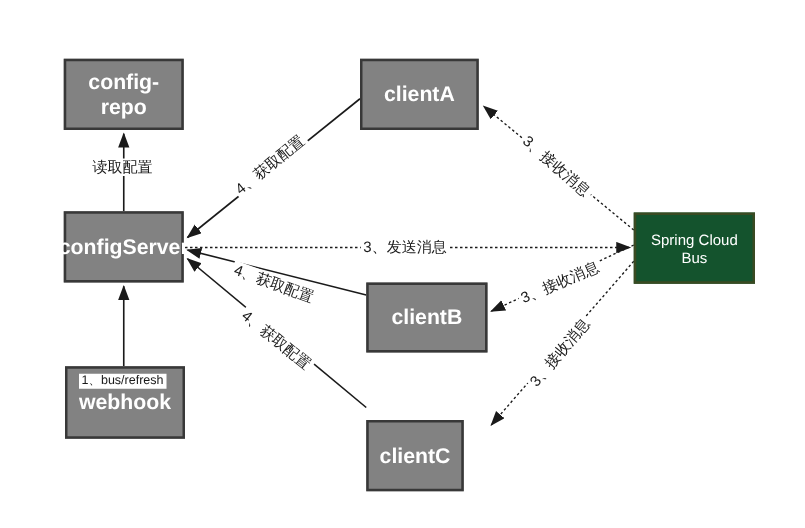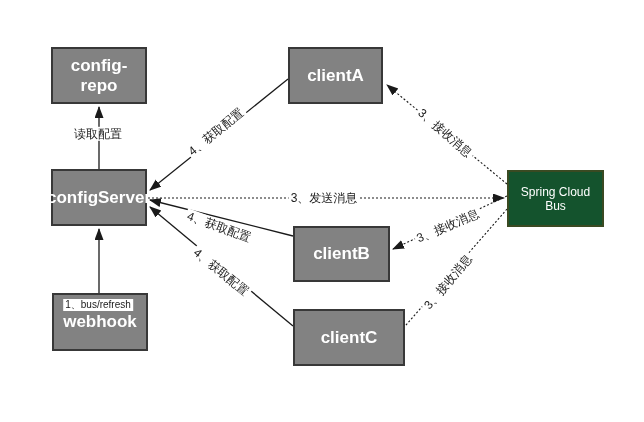--- a/index.html
+++ b/index.html
@@ -42,21 +42,21 @@
     background: #14532d;
     border: 2px solid #3a4a22;
     font-size: 12px;
     font-weight: normal;
   }
   .n-config-repo   { left: 51px;  top: 47px;  width: 96px; height: 57px; }
   .n-config-server { left: 51px;  top: 169px; width: 96px; height: 57px; }
   .n-webhook       { left: 52px;  top: 293px; width: 96px; height: 58px; }
   .n-client-a      { left: 288px; top: 47px;  width: 95px; height: 57px; }
   .n-client-b      { left: 293px; top: 226px; width: 97px; height: 56px; }
-  .n-client-c      { left: 293px; top: 309px; width: 112px; height: 57px; }
+  .n-client-c      { left: 293px; top: 336px; width: 78px; height: 57px; }
   .n-bus           { left: 507px; top: 170px; width: 97px; height: 57px; }
   .edge-label {
     position: absolute;
     transform: translate(-50%, -50%);
     background: #ffffff;
     color: #1a1a1a;
     font-size: 12px;
     white-space: nowrap;
     padding: 0 2px;
     line-height: 1.2;

